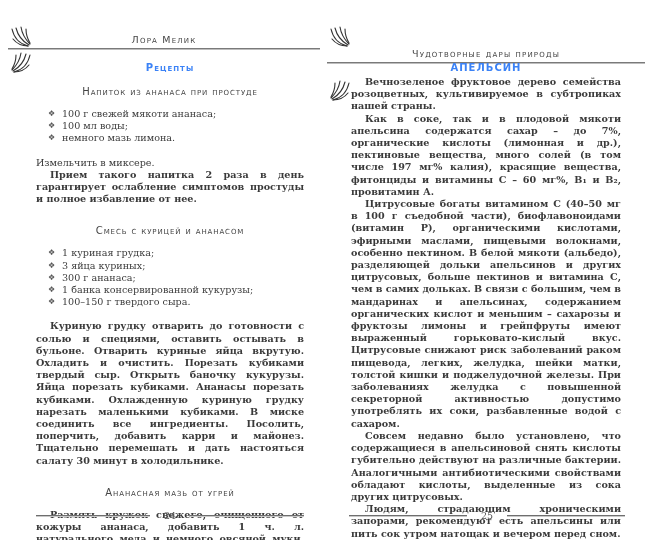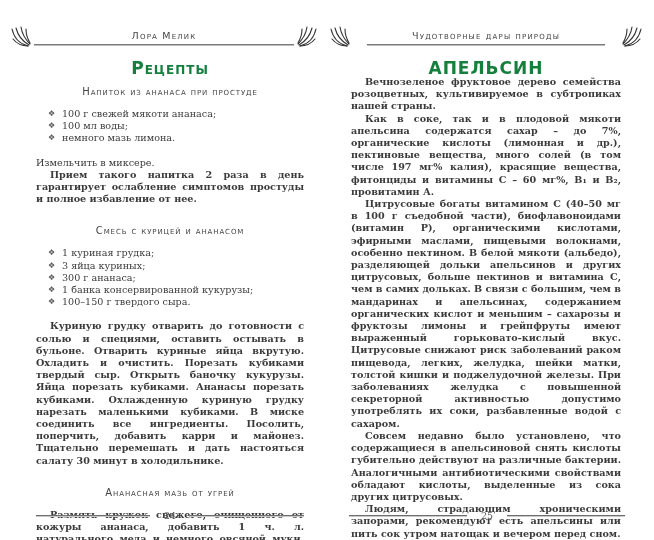--- a/index.html
+++ b/index.html
@@ -6,21 +6,21 @@
   body {
     width:654px; height:540px; background:#ffffff; overflow:hidden;
     font-family:"DejaVu Serif","Liberation Serif",serif; color:#3a3a3a;
     position:relative;
   }
   .page { position:absolute; top:0; height:540px; }
   .page.left { left:0; width:327px; }
   .page.right { left:327px; width:327px; }
 
   .running-head {
-    position:absolute; top:26px; height:22px; display:flex; 
+    position:absolute; top:26px; height:22px; display:flex; flex-direction:column;
   }
   .page.left .running-head { left:8px; width:312px; }
   .page.right .running-head { left:0px; width:318px;gap:14px; }
   .ornament { width:26px; height:22px; flex:0 0 26px; }
   .ornament svg { width:26px; height:22px; display:block; }
   .head-rule {
     flex:1; position:relative; height:22px;
   }
   .head-rule::after {
     content:""; position:absolute; left:0; right:0; bottom:3px; height:1px;
@@ -31,21 +31,21 @@
     font-family:"DejaVu Sans","Liberation Sans",sans-serif; font-size:9.5px;
     letter-spacing:1.2px; color:#444; font-variant:small-caps;
   }
 
   .content { position:absolute; top:60px; }
   .page.left .content { left:36px; width:268px; }
   .page.right .content { left:24px; width:270px; }
 
   .title {
     text-align:center; font-family:"DejaVu Sans","Liberation Sans",sans-serif;
-    font-weight:bold; font-size:17px; letter-spacing:1px; color:#15803d;
+    font-weight:bold; font-size:10px; letter-spacing:1px; color:#3b82f6;
     font-variant:small-caps; margin:0 0 10px 0; height:16px; line-height:16px;
   }
   .page.right .title { font-variant:normal; margin-bottom:0; }
   .subhead {
     text-align:center; font-family:"DejaVu Sans","Liberation Sans",sans-serif;
     font-size:10px; letter-spacing:0.9px; color:#444; font-variant:small-caps;
     margin:8px 0 10px 0; line-height:12px;
   }
   ul.ingredients { list-style:none; margin:0 0 12px 0; padding:0 0 0 12px; }
   ul.ingredients li {

